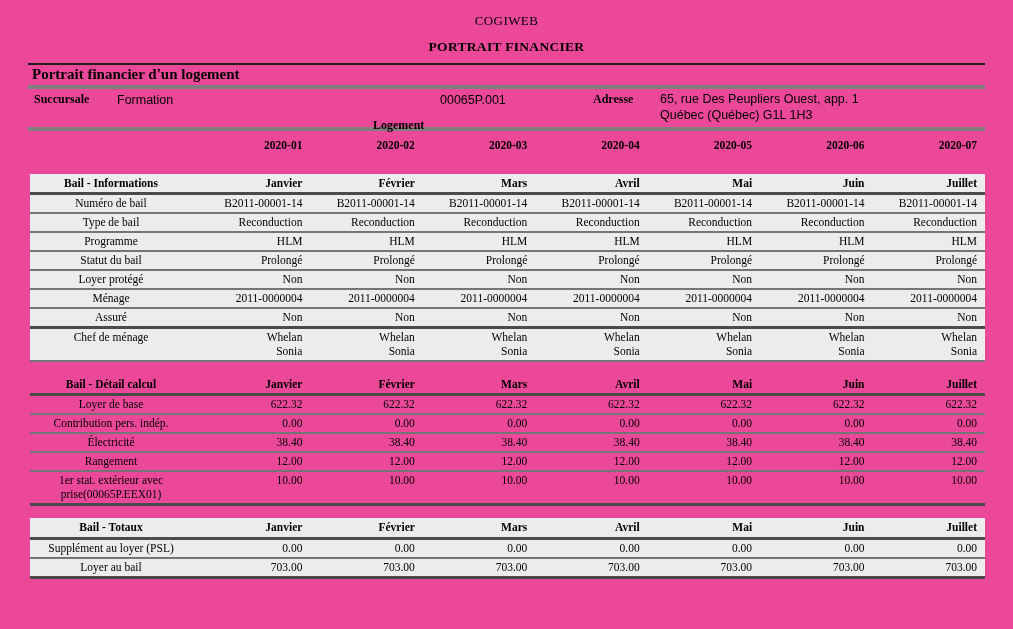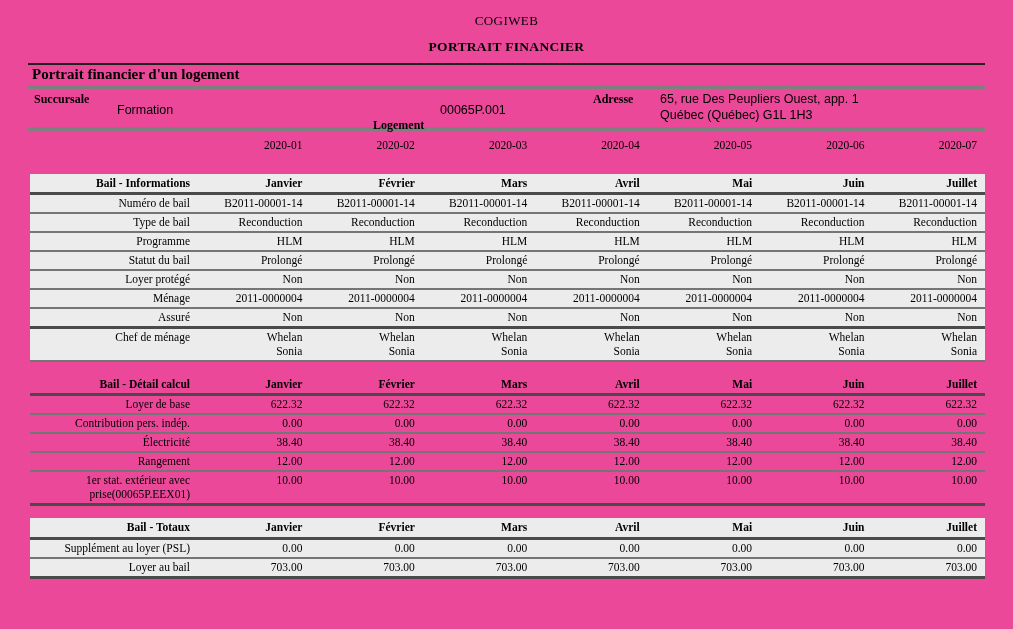--- a/index.html
+++ b/index.html
@@ -29,21 +29,21 @@
   }
   .thin-rule{border-top:2px solid var(--thin-rule);margin:8px 28px 0 28px;}
   .page-title{
     font-size:15px;font-weight:bold;
     margin:1px 0 2px 32px;line-height:17px;
   }
   .thick-rule{border-top:4px solid var(--thick-rule);margin:0 28px;}
   .info-bar{position:relative;height:38px;font-size:12px;}
   .info-lbl{position:absolute;top:3px;font-weight:bold;font-size:12px;}
   .info-val{
-    position:absolute;top:13px;
+    position:absolute;top:3px;
     font-family:"Liberation Sans", sans-serif;
     font-size:12.5px;line-height:16px;
   }
   .pos-succ-l{left:34px;}
   .pos-succ-v{left:117px;}
   .pos-log-l{left:373px;margin-top:26px;}
   .pos-log-v{left:440px;}
   .pos-adr-l{left:593px;}
   .pos-adr-v{left:660px;top:2px;}
 
@@ -51,22 +51,22 @@
     margin:3px 28px 0 30px;width:955px;
     border-collapse:collapse;table-layout:fixed;
     font-size:11.5px;
   }
   table.fin td{
     vertical-align:top;line-height:13.5px;
     padding:2px 8px 1.5px 2px;
     overflow:hidden;
   }
   td.valcell{text-align:right;}
-  td.lblcell{text-align:right;}
-  tr.period-row td{font-weight:normal;padding-top:5px;padding-bottom:4px;}
+  td.lblcell{text-align:center;}
+  tr.period-row td{font-weight:bold;padding-top:5px;padding-bottom:4px;}
   tr.spacer-row td{padding:0;border:none;}
   tr.section-header-row td{
     font-weight:bold;
     padding-top:3px;padding-bottom:2px;
     border-bottom:3px solid var(--section-line);
   }
   tr.data-row td{border-bottom:2px solid var(--row-line);}
   tr.data-row.last-row td{border-bottom:3px solid var(--section-line);}
   tr.shaded td{background:var(--shade);}
   .val-line{display:block;}

